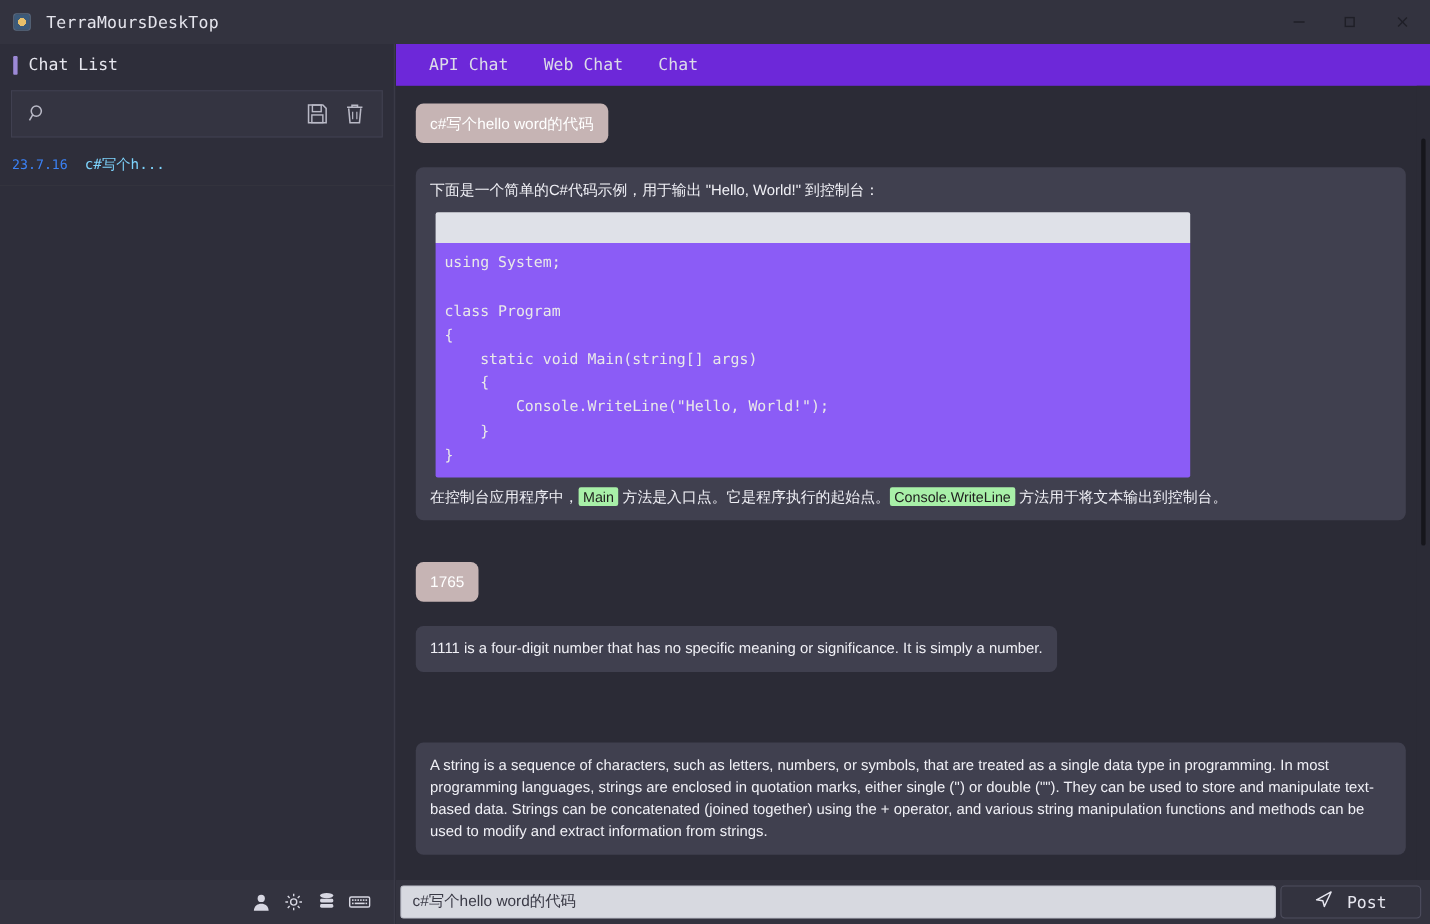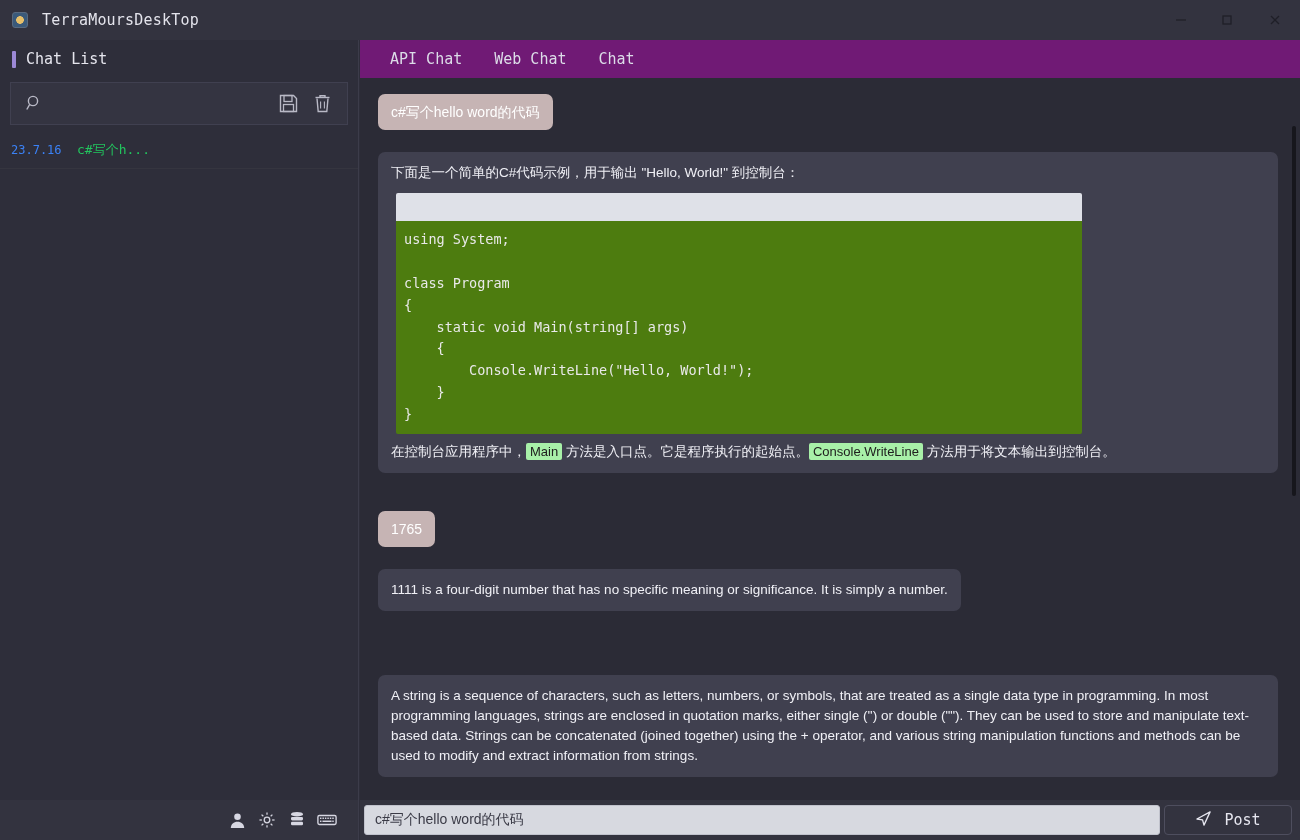--- a/index.html
+++ b/index.html
@@ -86,21 +86,21 @@
     height: 38px; display: flex; align-items: center;
     padding: 0 10px 0 11px;
     border-bottom: 1px solid #35353f;
   }
   .chat-item .date {
     color: #3b82f6; font-size: 12px;
     font-family: "DejaVu Sans Mono", monospace;
     width: 66px; flex: 0 0 66px;
   }
   .chat-item .preview {
-    color: #22c55e; font-size: 13px;
+    color: #7dd3fc; font-size: 13px;
     font-family: "DejaVu Sans Mono", monospace;
   }
 
   
   .sidebar-toolbar {
     position: absolute; left: 0; top: 800px;
     width: 359px; height: 40px;
     background: #33333f;
     display: flex; align-items: center; justify-content: flex-end;
     padding-right: 16px;
@@ -113,21 +113,21 @@
   }
 
   
   .main {
     position: absolute; left: 360px; top: 40px;
     width: 940px; height: 760px;
     background: #2b2b36;
   }
   .tabbar {
     height: 38px; display: flex; align-items: center;
-    background: #701a75;
+    background: #6d28d9;
     padding-left: 14px;
   }
   .tab {
     color: #dcdce8;
     font-family: "DejaVu Sans Mono", monospace;
     font-size: 15px;
     padding: 0 16px;
   }
 
   .messages {
@@ -161,21 +161,21 @@
   .bubble-bot.narrow { width: auto; max-width: 100%; }
 
   .spacer-sm { height: 10px; }
   .spacer-md { height: 26px; }
 
   .codeblock { margin: 10px 0 8px 5px; width: 686px; }
   .code-header {
     height: 28px; background: #dfe1e8; border-radius: 2px 2px 0 0;
   }
   .code-body {
-    background: #4d7c0f;
+    background: #8b5cf6;
     color: #e9e9e9;
     font-family: "DejaVu Sans Mono", monospace;
     font-size: 13.5px;
     line-height: 1.62;
     padding: 8px 24px 8px 8px;
     white-space: pre;
     border-radius: 0 0 2px 2px;
   }
   .inline-code {
     background: #a8f0a8;

